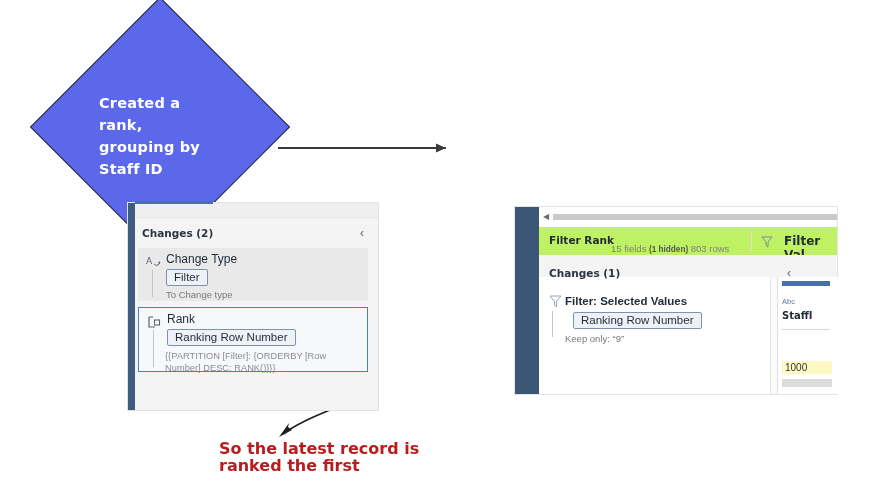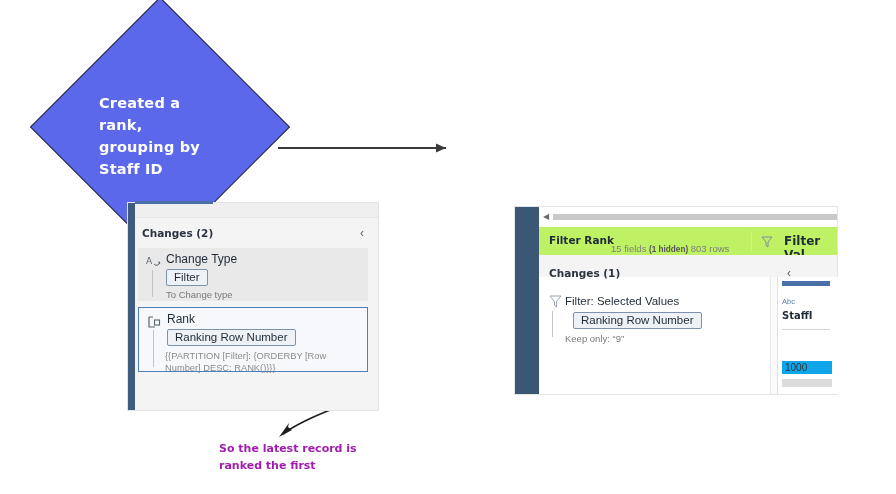--- a/index.html
+++ b/index.html
@@ -82,39 +82,39 @@
   .rtool-meta{position:absolute;left:72px;top:16px;font-size:9.5px;color:#7e7e7e;}
   .rtool-meta b{color:#555;font-size:8.2px;}
   .rtool-div{position:absolute;left:212px;top:4px;width:1px;height:20px;background:#dddddd;}
   .rtool-filter-label{position:absolute;left:245px;top:7px;font-size:12px;font-weight:bold;color:#222c38;font-family:"DejaVu Sans",sans-serif;}
   .funnel{position:absolute;}
 
   .rchanges-head{position:absolute;left:34px;top:60px;font-size:10.5px;font-weight:bold;color:#2b3440;font-family:"DejaVu Sans",sans-serif;}
   .rchev{position:absolute;left:272px;top:59px;font-size:12px;color:#5c6470;}
   .rsep{position:absolute;left:24px;right:0;top:48px;height:22px;background:#f4f4f4;}
 
-  .rfilter-title{position:absolute;left:50px;top:88px;font-size:11.5px;color:#1f2b38;}
+  .rfilter-title{position:absolute;left:50px;top:88px;font-size:11.5px;color:#1f2b38;font-weight:bold;}
   .rpill{position:absolute;left:58px;top:105px;background:#eef1f5;border:1px solid #7d93ad;border-radius:2px;font-size:11.5px;color:#1f2b38;padding:1px 7px 2px 7px;}
   .rsub{position:absolute;left:50px;top:126px;font-size:9.5px;color:#7a7a7a;}
   .rvline{position:absolute;left:37px;top:104px;height:26px;width:1px;background:#c4c4c4;}
 
   
   .gridcol{position:absolute;left:262px;top:70px;width:60px;bottom:0;background:#ffffff;border-left:1px solid #e0e0e0;}
   .gridcol .hdrbar{position:absolute;left:4px;top:4px;width:48px;height:5px;background:#4b6fa8;}
   .gridcol .abc{position:absolute;left:4px;top:20px;font-size:7.5px;color:#5a7ca8;}
   .gridcol .fname{position:absolute;left:4px;top:33px;font-size:10px;font-weight:bold;color:#1f2b38;font-family:"DejaVu Sans",sans-serif;}
   .gridcol .rule{position:absolute;left:4px;top:52px;width:48px;height:1px;background:#d6d6d6;}
-  .gridcol .cell{position:absolute;left:4px;top:84px;width:44px;font-size:10px;color:#333;background:#0ea5e9;padding:1px 3px;}
+  .gridcol .cell{position:absolute;left:4px;top:84px;width:44px;font-size:10px;color:#333;background:#fef9c3;padding:1px 3px;}
   .gridcol .cell2{position:absolute;left:4px;top:102px;width:50px;height:8px;background:#dcdcdc;}
   .gridleftstrip{position:absolute;left:255px;top:70px;width:7px;bottom:0;background:#fbfbfb;border-left:1px solid #e6e6e6;}
 
   
   .note{
     position:absolute;left:219px;top:440px;
-    font-size:11px;font-weight:bold;color:#a21caf;line-height:17px;
+    font-size:16px;font-weight:bold;color:#b91c1c;line-height:17px;
     white-space:pre-line;font-family:"DejaVu Sans",sans-serif;
   }
 </style>
 </head>
 <body>
 
 <div class="stage">
 
   <svg class="overlay" viewBox="0 0 896 494">
     <g>

